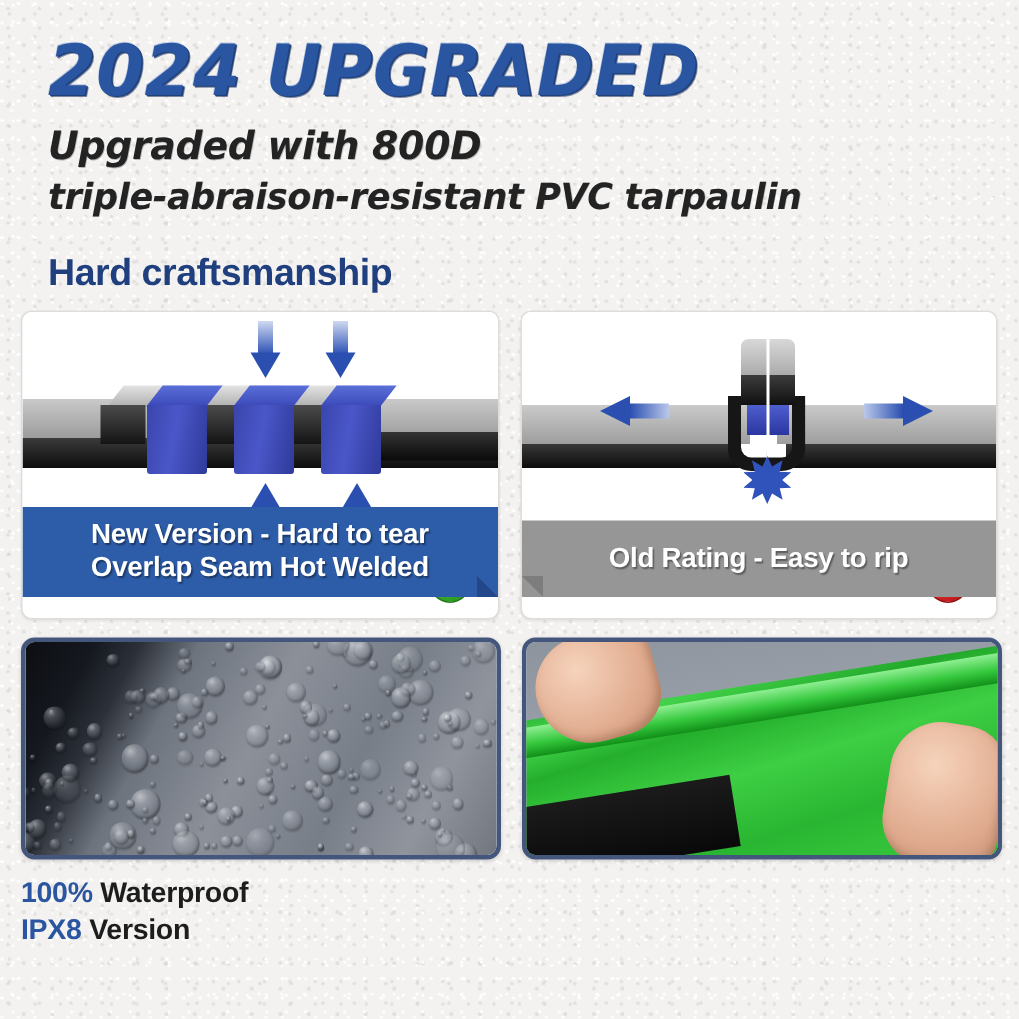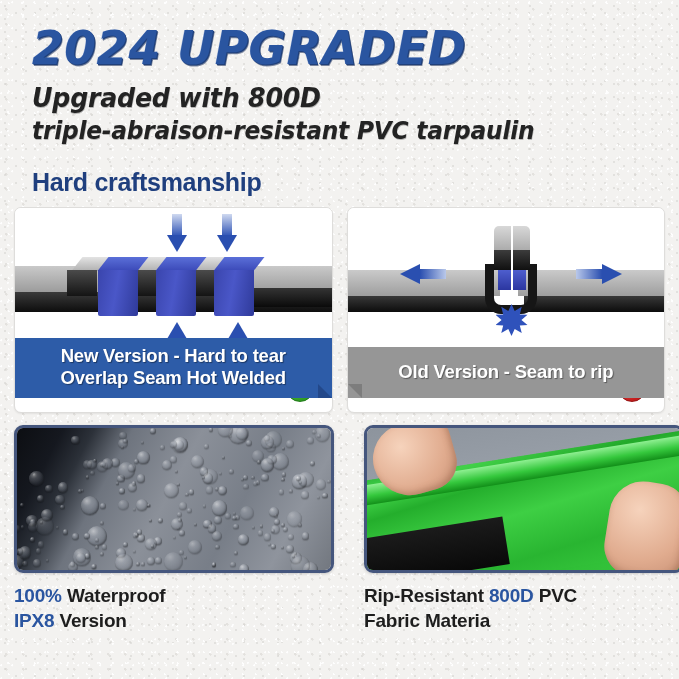--- a/index.html
+++ b/index.html
@@ -313,21 +313,21 @@
     right: 0;
     border-top: 14px solid transparent;
     border-left: 14px solid transparent;
   }
   .blue .bar-notch.right { border-left-color: #23488a; }
   .grey .bar-notch.left  { border-right-color: #7d7d7d; }
 
   
   .photo-row {
     display: flex;
-    gap: 30px;
+    gap: 14px;
     padding: 12px 14px 0 14px;
   }
   .photo-card { width: 320px; }
 
   .photo-frame {
     width: 320px;
     height: 148px;
     border: 3px solid #45567d;
     border-radius: 9px;
     overflow: hidden;
@@ -514,21 +514,21 @@
             <div class="ov-arrow-head"></div>
         </div>
 
         <div class="ov-burst"></div>
       </div>
 
       <div class="badge bad">✖</div>
 
       <div class="label-bar grey">
         <span class="bar-notch left"></span>
-        <div>Old Version - Seam to rip</div>
+        <div>Old Rating - Easy to rip</div>
       </div>
     </div>
   </div>
 
   <div class="photo-row">
 
     <div class="photo-card">
       <div class="photo-frame">
         <div class="wp-photo">
           <div class="drops" id="drops">
@@ -764,22 +764,16 @@
     <div class="photo-card">
       <div class="photo-frame">
         <div class="pvc-photo">
           <div class="pvc-sheet"></div>
           <div class="pvc-fold"></div>
           <div class="pvc-dark"></div>
           <div class="hand left"></div>
           <div class="hand right"></div>
         </div>
       </div>
-      <div class="caption">
-        <span class="cap-line">
-          <span>Rip-Resistant </span><span class="hl">800D</span><span> PVC</span>
-        </span>
-        <span class="cap-line">Fabric Materia</span>
-      </div>
     </div>
   </div>
 
 </div>
 
 </body></html>

